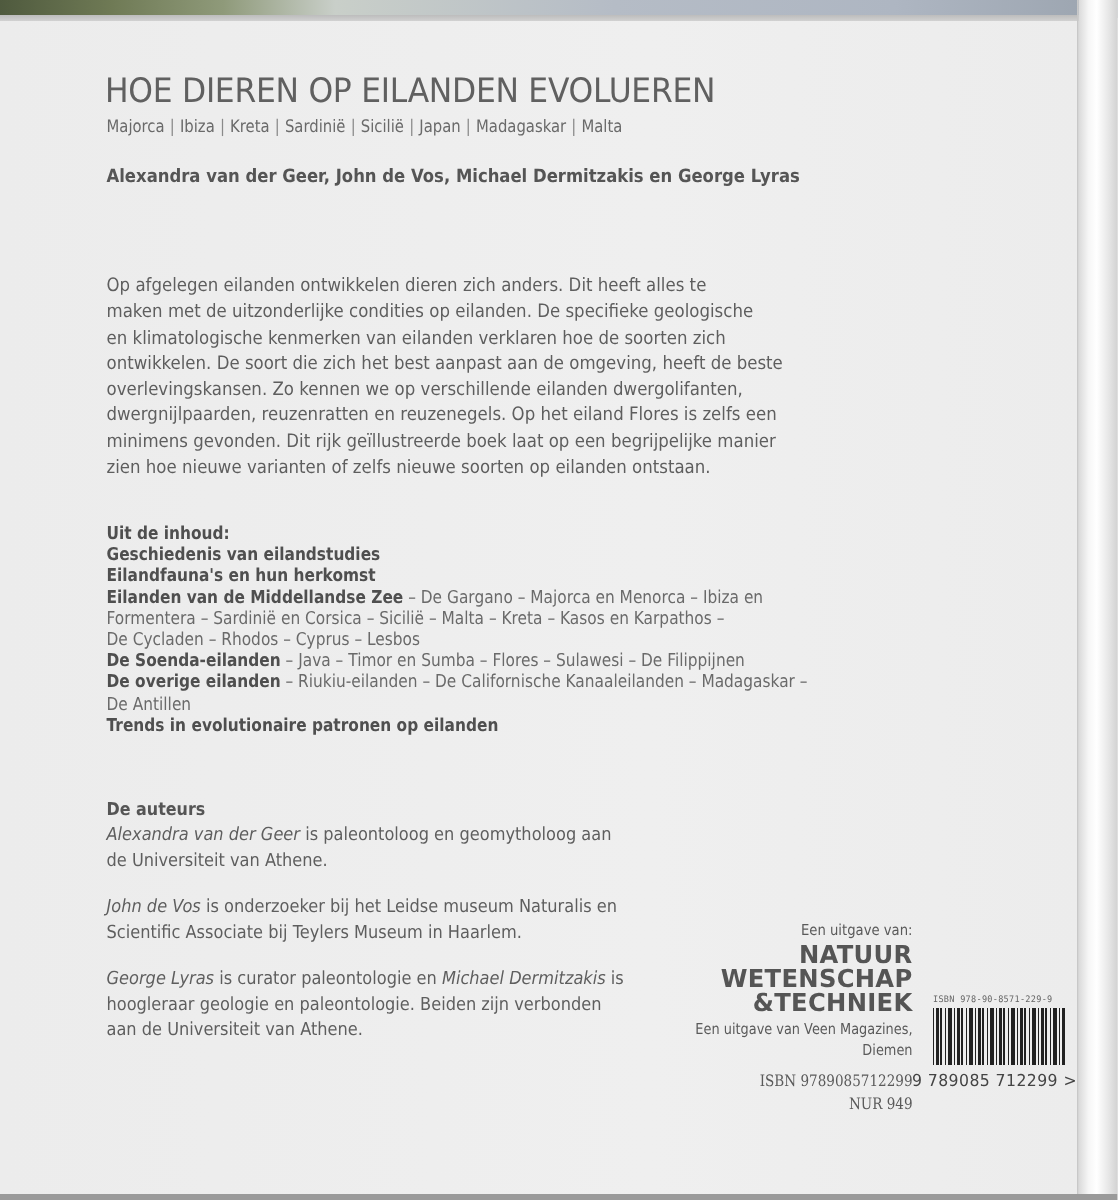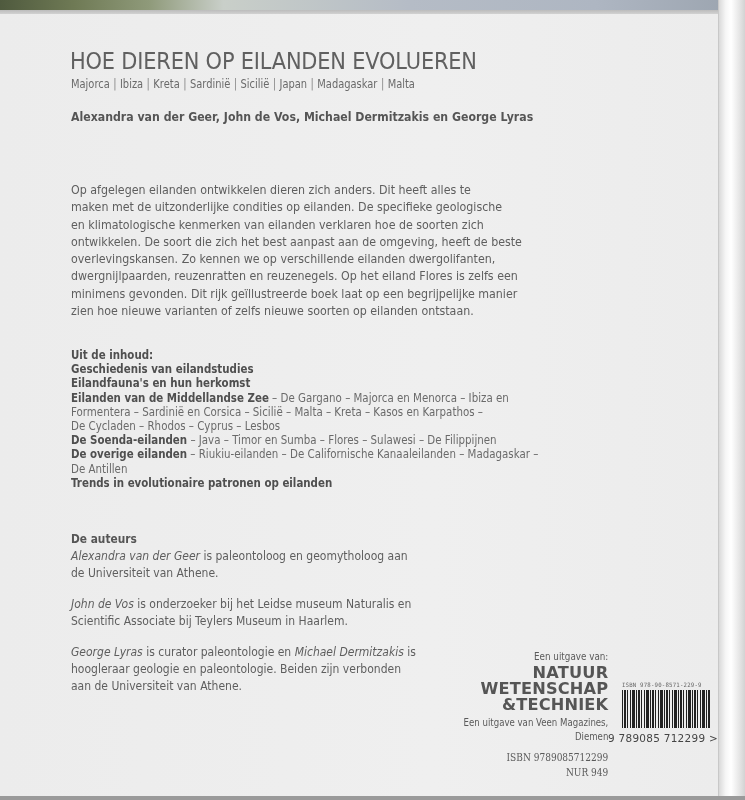--- a/index.html
+++ b/index.html
@@ -55,28 +55,28 @@
   .contents div { white-space:nowrap; }
   .contents b { color:#4f4f4f; }
   .authors-section {
     position:absolute; left:71px; top:531px; width:440px; font-size:12px; line-height:17px;
     color:#5e5e5e; transform:scaleX(0.9); transform-origin:left top;
   }
   .authors-section .head { font-weight:bold; color:#555; font-size:11.8px; margin-bottom:0px; }
   .authors-section p { margin:0 0 14px 0; }
   .authors-section div { white-space:nowrap; }
   .publisher {
-    position:absolute; right:137px; top:651px; text-align:right; color:#5a5a5a;
+    position:absolute; right:137px; top:615px; text-align:right; color:#5a5a5a;
   }
   .pub-intro { font-size:10px; transform:scaleX(0.88); transform-origin:right top; white-space:nowrap; }
   .pub-logo { font-weight:bold; font-size:16.5px; line-height:16px; color:#555; letter-spacing:0.2px; margin-top:3px; transform:scaleX(0.98); transform-origin:right top; }
   .pub-note { font-size:10px; line-height:14px; margin-top:3px; transform:scaleX(0.86); transform-origin:right top; }
   .pub-isbn { font-size:10.5px; line-height:15px; margin-top:6px; font-family:"DejaVu Serif", serif; transform:scaleX(0.86); transform-origin:right top; }
   .barcode {
-    position:absolute; left:622px; top:681px; width:92px; height:62px;
+    position:absolute; left:622px; top:663px; width:92px; height:62px;
   }
   .barcode-top { font-size:6px; color:#666; letter-spacing:0.2px; white-space:nowrap; font-family:"DejaVu Sans Mono", monospace; transform:scaleX(0.95); transform-origin:left top; }
   .bars {
     margin-top:2px; width:88px; height:38px;
     background:repeating-linear-gradient(90deg,
       #222 0px,#222 1px,#eee 1px,#eee 2px,#222 2px,#222 4px,#eee 4px,#eee 5px,
       #222 5px,#222 6px,#eee 6px,#eee 8px,#222 8px,#222 9px,#eee 9px,#eee 10px,
       #222 10px,#222 13px,#eee 13px,#eee 14px);
   }
   .barcode-digits {

